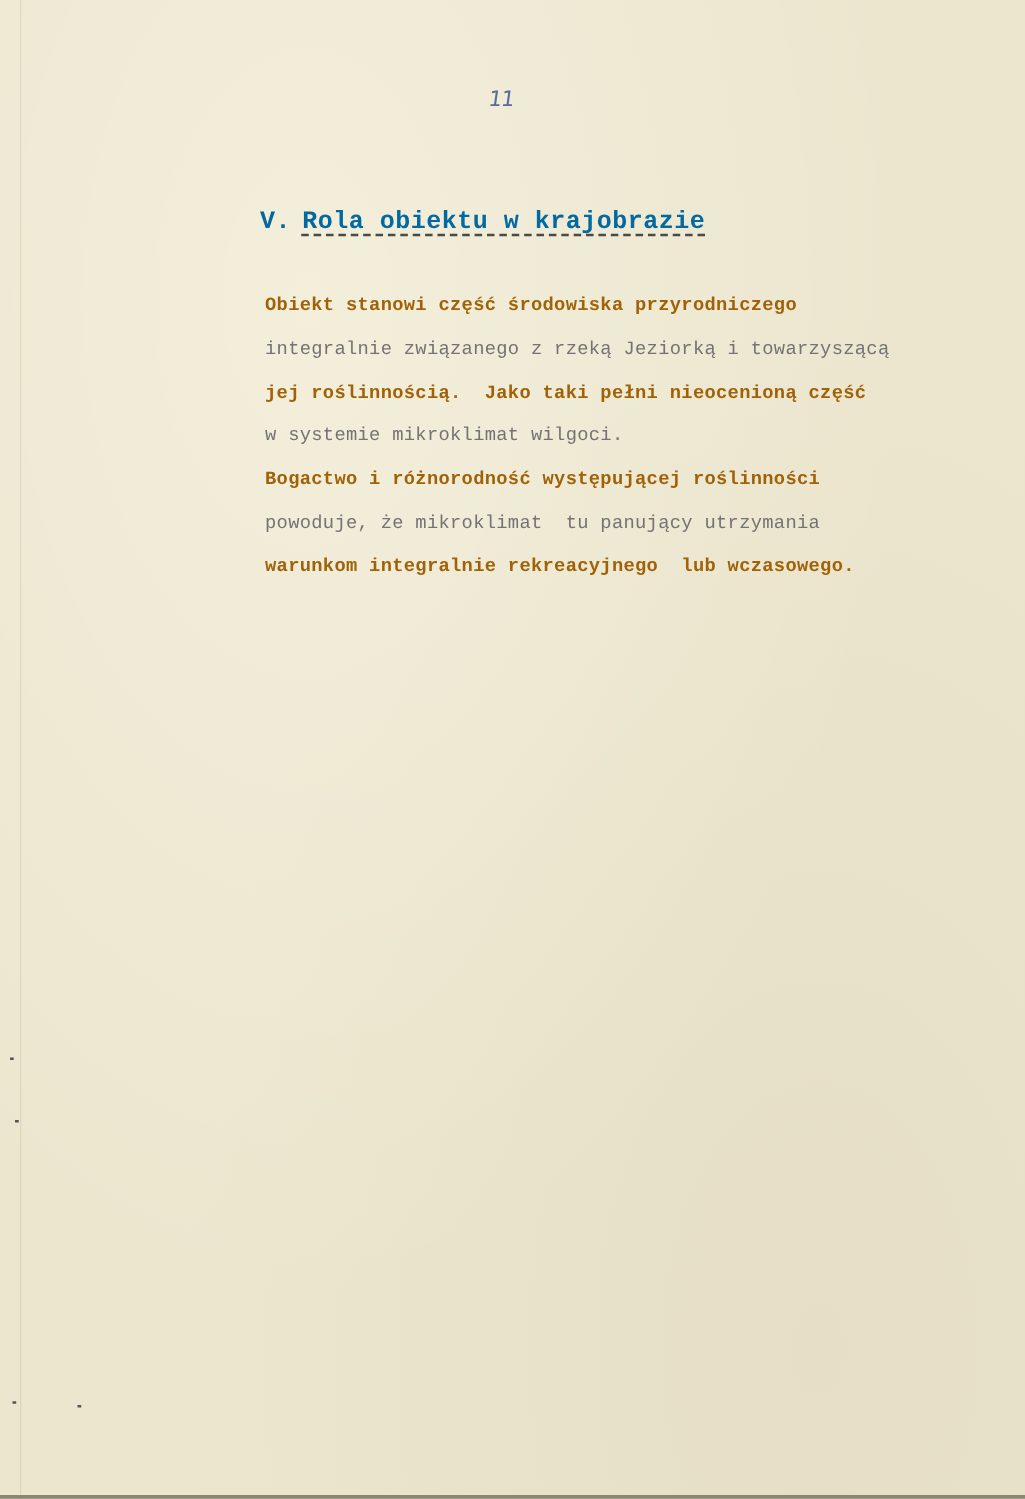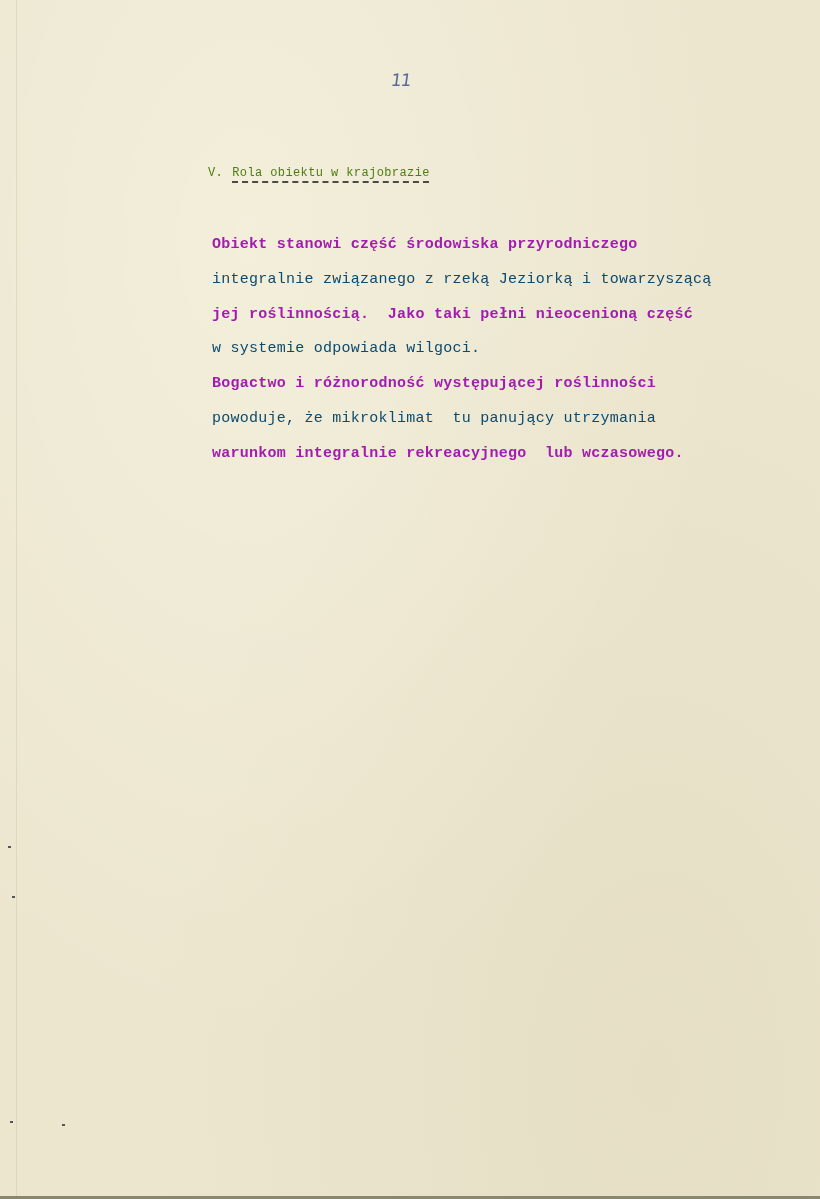--- a/index.html
+++ b/index.html
@@ -25,23 +25,23 @@
       font-family: "DejaVu Sans", sans-serif;
       font-size: 17px;
       color: #5a6a9a;
       letter-spacing: -1px;
       transform: skewX(-8deg);
     }
     .section-heading {
       position: absolute;
       left: 208px;
       top: 166px;
-      font-size: 12px;
-      font-weight: normal;
-      color: #4d7c0f;
+      font-size: 20px;
+      font-weight: bold;
+      color: #0369a1;
       white-space: pre;
       letter-spacing: 0.4px;
     }
     .section-heading .num {
       margin-right: 9px;
     }
     .section-heading .title {
       text-decoration: underline;
       text-decoration-style: dashed;
       text-underline-offset: 5px;
@@ -54,26 +54,26 @@
       top: 235px;
       width: 600px;
     }
     .line {
       font-size: 15px;
       line-height: 20px;
       height: 20px;
       margin-bottom: 14.8px;
       white-space: pre;
       letter-spacing: 0.25px;
-      color: #a21caf;
+      color: #a16207;
       font-weight: bold;
     }
     .line.light {
       font-weight: normal;
-      color: #0c4a6e;
+      color: #737373;
     }
     .margin-mark {
       position: absolute;
       width: 3px;
       height: 2px;
       background: #555;
     }
     .fold-line {
       position: absolute;
       left: 16px;
@@ -97,21 +97,21 @@
 <div class="fold-line"></div>
 
 <div class="page-number">11</div>
 
 <div class="section-heading"><span class="num">V.</span><span class="title">Rola obiektu w krajobrazie</span></div>
 
 <div class="body-text">
   <div class="line">Obiekt stanowi część środowiska przyrodniczego</div>
   <div class="line light">integralnie związanego z rzeką Jeziorką i towarzyszącą</div>
   <div class="line">jej roślinnością.  Jako taki pełni nieocenioną część</div>
-  <div class="line light">w systemie odpowiada wilgoci.</div>
+  <div class="line light">w systemie mikroklimat wilgoci.</div>
   <div class="line">Bogactwo i różnorodność występującej roślinności</div>
   <div class="line light">powoduje, że mikroklimat  tu panujący utrzymania</div>
   <div class="line">warunkom integralnie rekreacyjnego  lub wczasowego.</div>
 </div>
 
 <div class="margin-mark" style="left:8px; top:846px;"></div>
 <div class="margin-mark" style="left:12px; top:896px;"></div>
 <div class="margin-mark" style="left:10px; top:1121px;"></div>
 <div class="margin-mark" style="left:62px; top:1124px;"></div>
 

